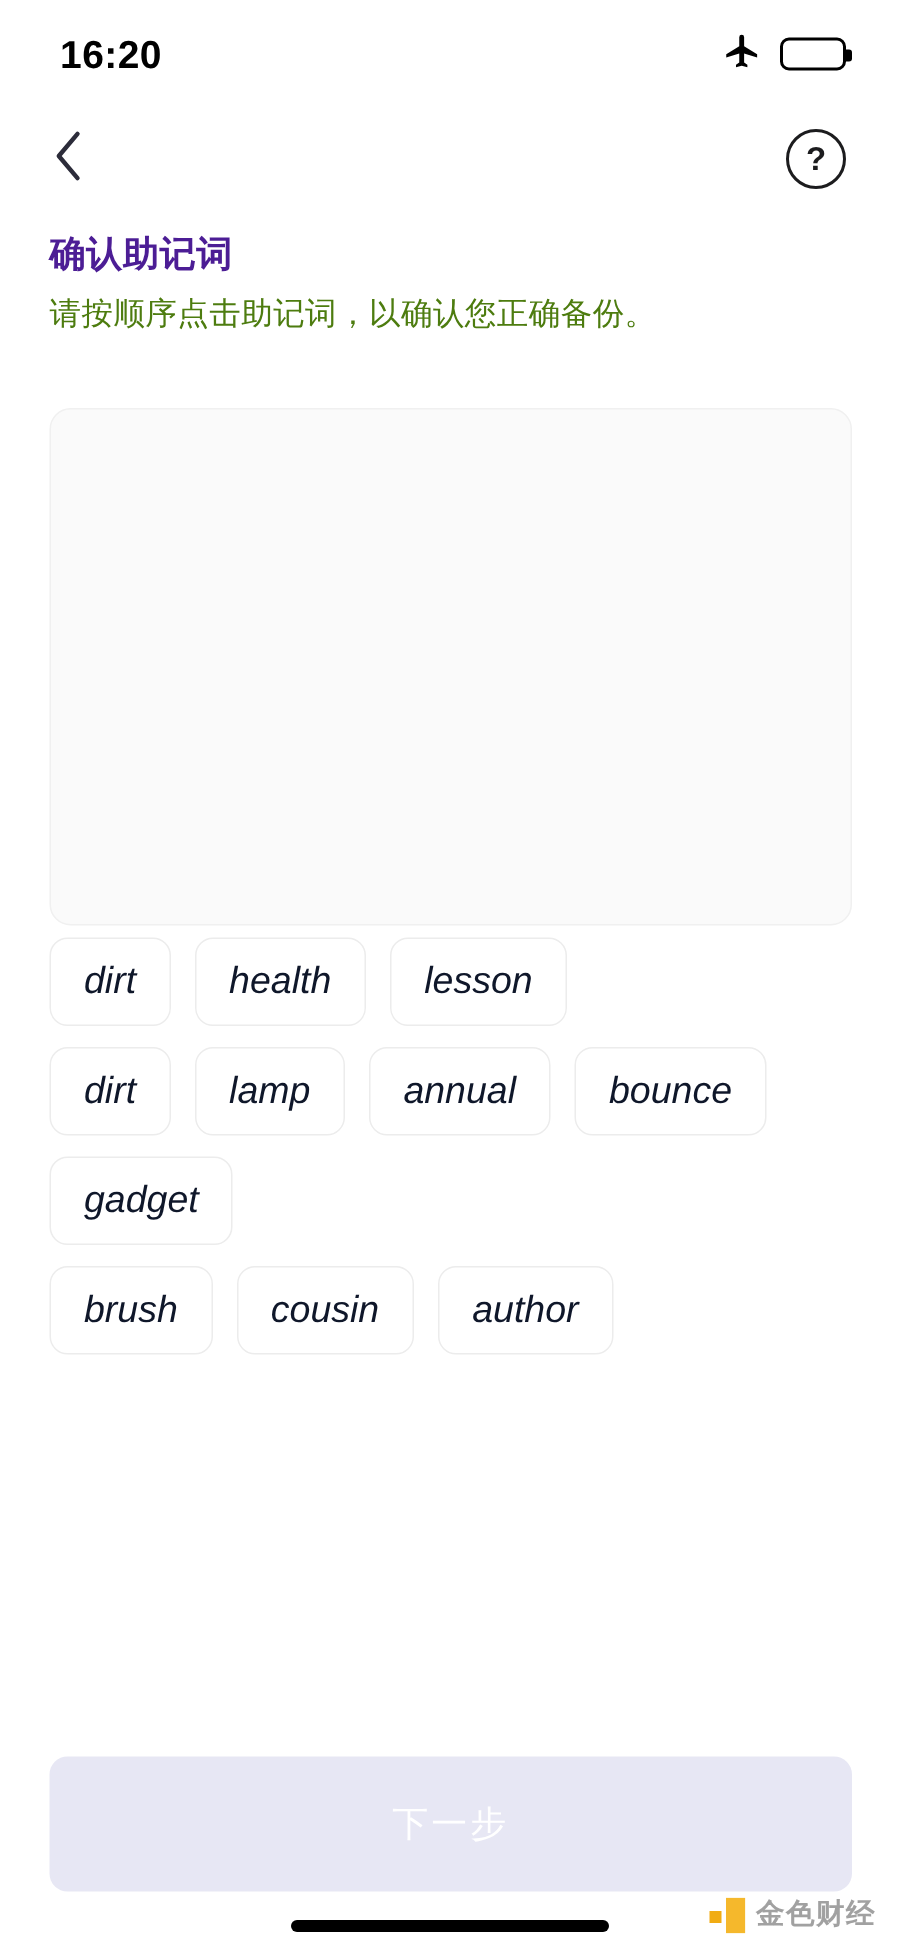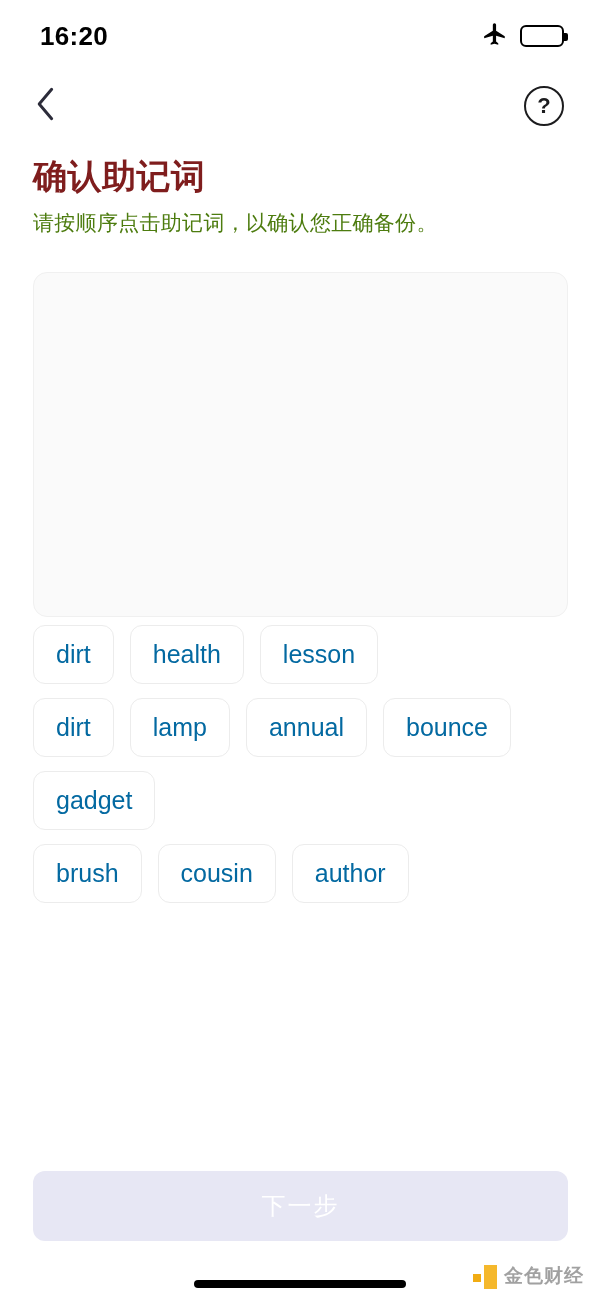--- a/index.html
+++ b/index.html
@@ -47,21 +47,21 @@
   .help-btn {
     width:40px; height:40px; border:2px solid #1c1c1e; border-radius:50%;
     display:flex; align-items:center; justify-content:center;
     font-size:22px; font-weight:bold; color:#1c1c1e; cursor:pointer;
     line-height:1;
   }
 
   
   .heading-block { position:absolute; top:155px; left:33px; width:530px; }
   .page-title {
-    font-size:34px; font-weight:bold; color:#7f1d1d; line-height:1.25;
+    font-size:24px; font-weight:bold; color:#4c1d95; line-height:1.25;
     letter-spacing:0.5px;
   }
   .page-subtitle {
     margin-top:11px;
     font-size:21px; color:#4d7c0f; line-height:1.35; letter-spacing:0.3px;
   }
 
   
   .dropzone {
     position:absolute; top:272px; left:33px;
@@ -78,30 +78,31 @@
   .wordbank {
     position:absolute; top:625px; left:33px; width:540px;
   }
   .word-row { display:flex; gap:16px; margin-bottom:14px; }
   .word-chip {
     background:#ffffff;
     border:1px solid #ececec;
     border-radius:12px;
     padding:16px 22px;
     font-size:25px;
-    color:#0369a1;
+    color:#0f172a;
     line-height:1;
     cursor:pointer;
     white-space:nowrap;
+    font-style:italic;
   }
 
   
   .next-btn {
     position:absolute; left:33px; top:1171px;
-    width:535px; height:70px;
+    width:535px; height:90px;
     background:#e7e7f4;
     border:none; border-radius:12px;
     color:#ffffff;
     font-size:24px;
     font-family:"Liberation Sans", sans-serif;
     letter-spacing:2px;
     cursor:default;
   }
 
   

